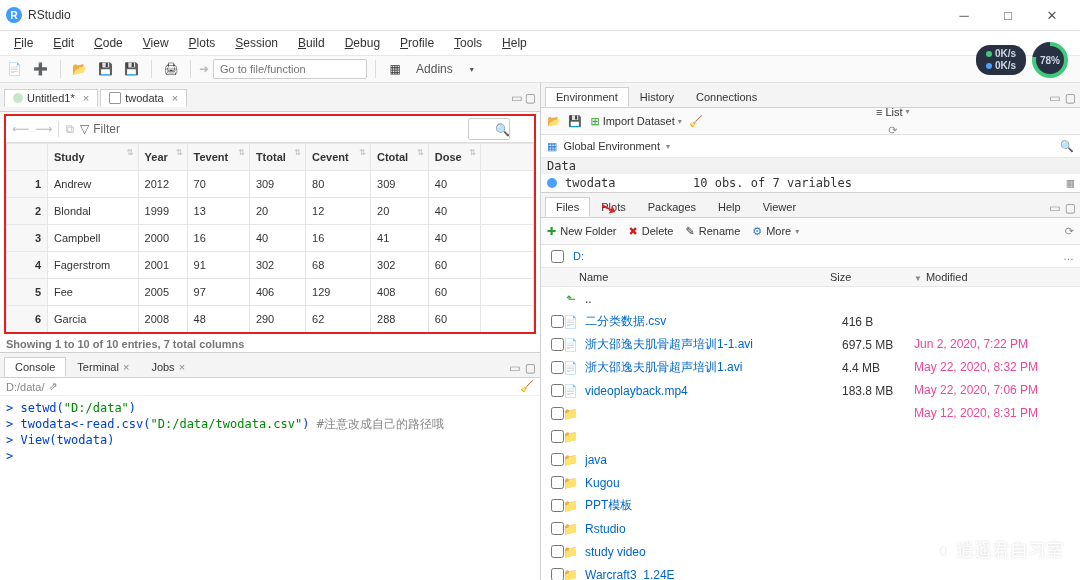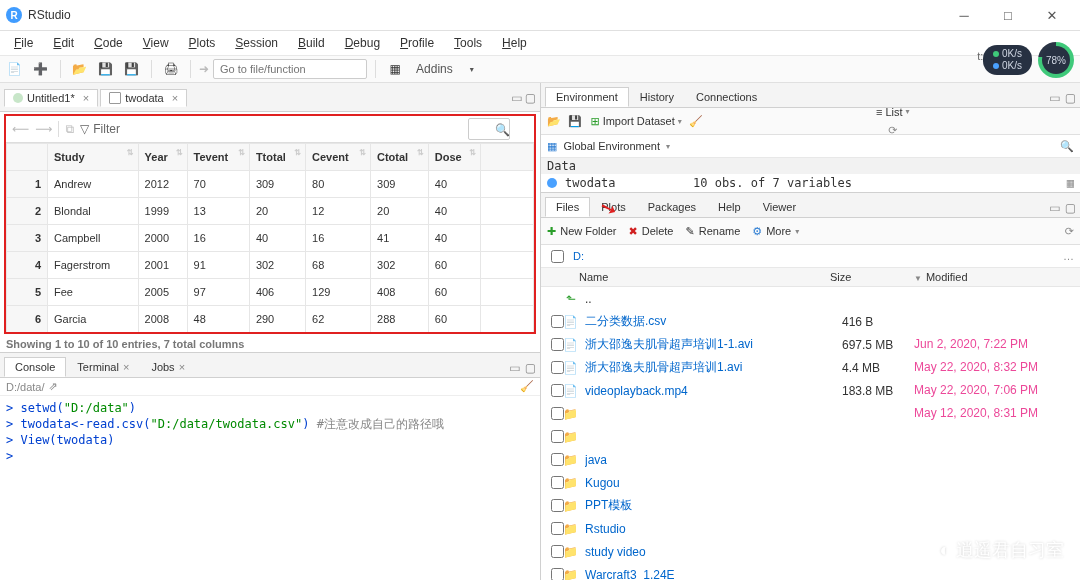--- a/index.html
+++ b/index.html
@@ -103,21 +103,21 @@
 .frow .ic{width:16px;text-align:center;margin-right:6px;}
 .frow .fname{flex:1;white-space:nowrap;overflow:hidden;text-overflow:ellipsis;}
 .frow .fname.link{color:#0066cc;}
 .frow .fsize{width:72px;color:#333;}
 .frow .fmod{width:160px;color:#ec4899;margin-top:44px;}
 .ic.folder{color:#e7b535;}
 .ic.file{color:#999;}
 .ic.up{color:#2a9d2a;}
 
 
-.overlay-widget{position:absolute;top:42px;right:6px;display:flex;align-items:center;gap:6px;}
+.overlay-widget{position:absolute;top:42px;right:12px;display:flex;align-items:center;gap:6px;font-weight:bold;}
 .overlay-widget .pill{background:#273142;color:#cfd6e2;border-radius:14px;padding:3px 10px;font-size:10px;line-height:12px;}
 .overlay-widget .pill .ln{display:block;}
 .overlay-widget .dot{width:6px;height:6px;border-radius:50%;display:inline-block;margin-right:3px;}
 .overlay-widget .dot.g{background:#3fc97a;}
 .overlay-widget .dot.b{background:#4aa1ff;}
 .overlay-widget .ring{width:36px;height:36px;border-radius:50%;background:conic-gradient(#3fc97a 0 78%, #2a3444 78% 100%);display:flex;align-items:center;justify-content:center;}
 .overlay-widget .ring .inner{width:28px;height:28px;border-radius:50%;background:#273142;display:flex;align-items:center;justify-content:center;color:#cfd6e2;font-size:10px;}
 .proj-label{position:absolute;top:50px;right:60px;font-size:11px;color:#666;}
 
 

